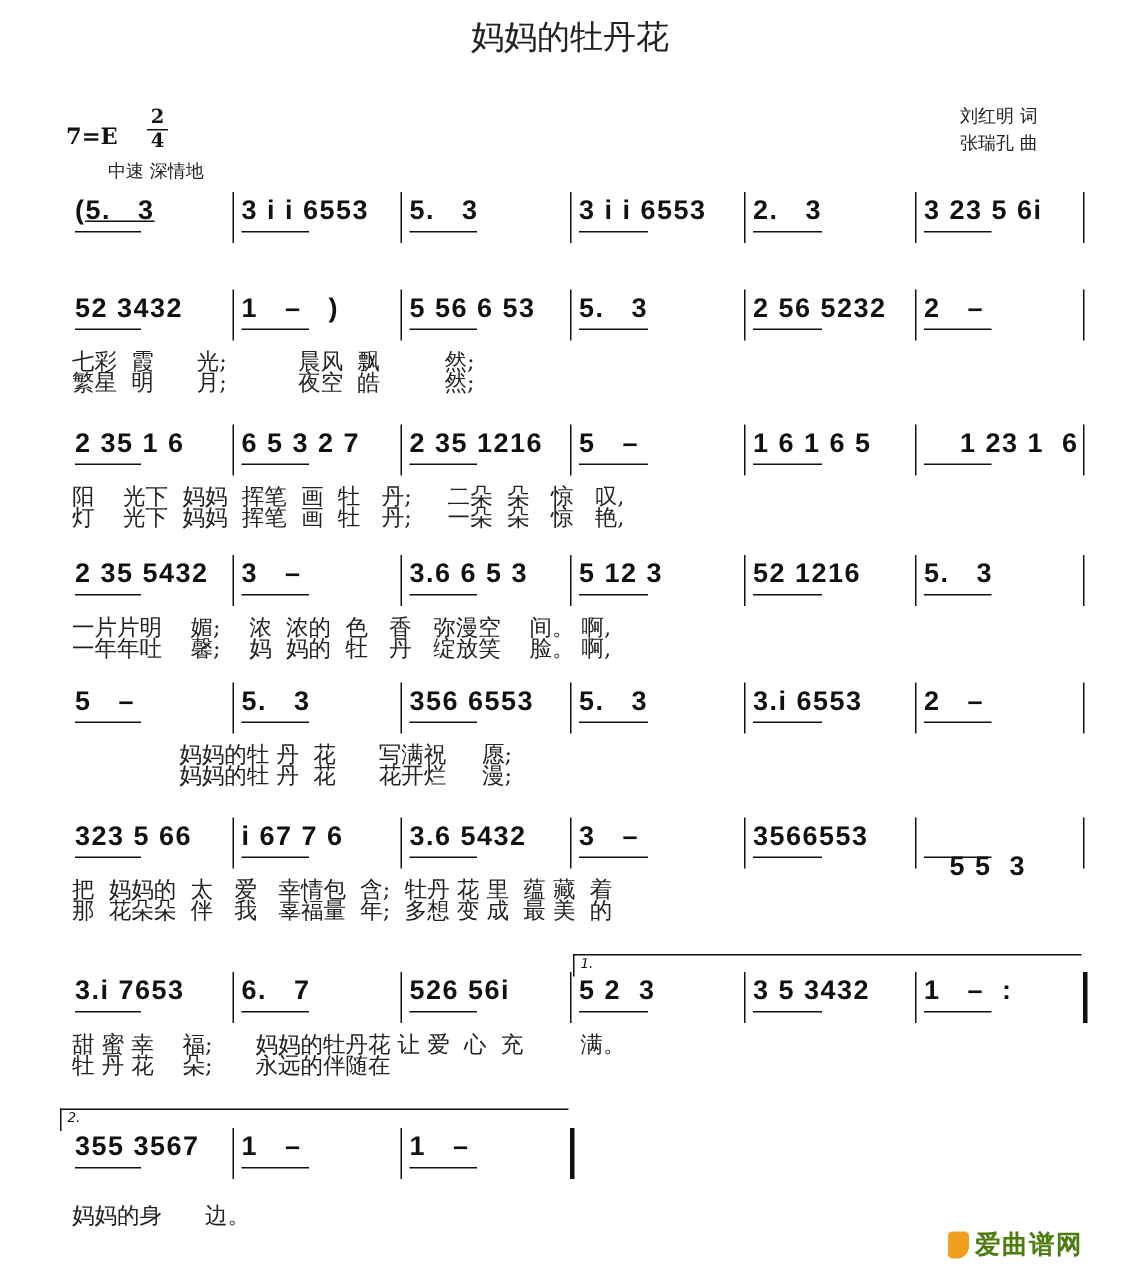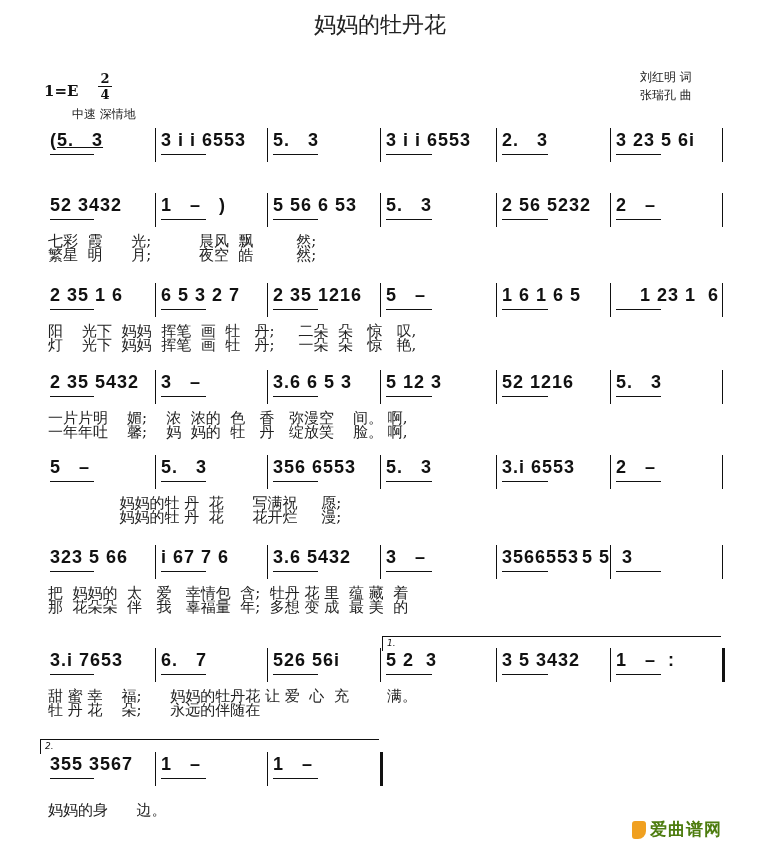--- a/index.html
+++ b/index.html
@@ -23,21 +23,21 @@
   .logo .t{font-size:17px;font-weight:bold;color:#4d7c0f;font-family:"DejaVu Sans",sans-serif;letter-spacing:1px;}
 </style>
 </head>
 <body>
 
 <div class="title">妈妈的牡丹花</div>
 <div class="credits">
   <div>刘红明 词</div>
   <div>张瑞孔 曲</div>
 </div>
-<div class="key">1=E</div>
+<div class="key">7=E</div>
 <div class="timesig">
   <span>2</span>
   <span class="line"></span>
   <span>4</span>
 </div>
 <div class="tempo">中速 深情地</div>
 
 <div id="score">
     <div class="row" style="top: 128px;">
       <div class="notes" style="left: 50px; text-decoration: underline;">(5.   3</div>
@@ -155,21 +155,21 @@
       <div class="bar" style="left: 155px;"></div>
       <div class="notes" style="left: 273px;">3.6 5432</div>
       <div class="ul1" style="left: 273px; top: 26px; width: 45.2px;"></div>
       <div class="bar" style="left: 267px;"></div>
       <div class="notes" style="left: 386px;">3   –</div>
       <div class="ul1" style="left: 386px; top: 26px; width: 46.4px;"></div>
       <div class="bar" style="left: 380px;"></div>
       <div class="notes" style="left: 502px;">3566553</div>
       <div class="ul1" style="left: 502px; top: 26px; width: 45.6px;"></div>
       <div class="bar" style="left: 496px;"></div>
-      <div class="notes" style="left: 582px;">5 5  3</div>
+      <div class="notes" style="left: 633px; margin-top: 20px;">5 5  3</div>
       <div class="ul1" style="left: 616px; top: 26px; width: 44.8px;"></div>
       <div class="bar" style="left: 610px;"></div>
       <div class="bar" style="left: 722px;"></div>
       <div class="lyr" style="left: 48px; top: 40px;">把  妈妈的  太   爱   幸情包  含;  牡丹 花 里  蕴 藏  着</div>
       <div class="lyr" style="left: 48px; top: 54px;">那  花朵朵  伴   我   辜福量  年;  多想 变 成  最 美  的</div>
     </div>
     <div class="row" style="top: 648px;">
       <div class="notes" style="left: 50px;">3.i 7653</div>
       <div class="ul1" style="left: 50px; top: 26px; width: 44.4px;"></div>
       <div class="notes" style="left: 161px;">6.   7</div>

